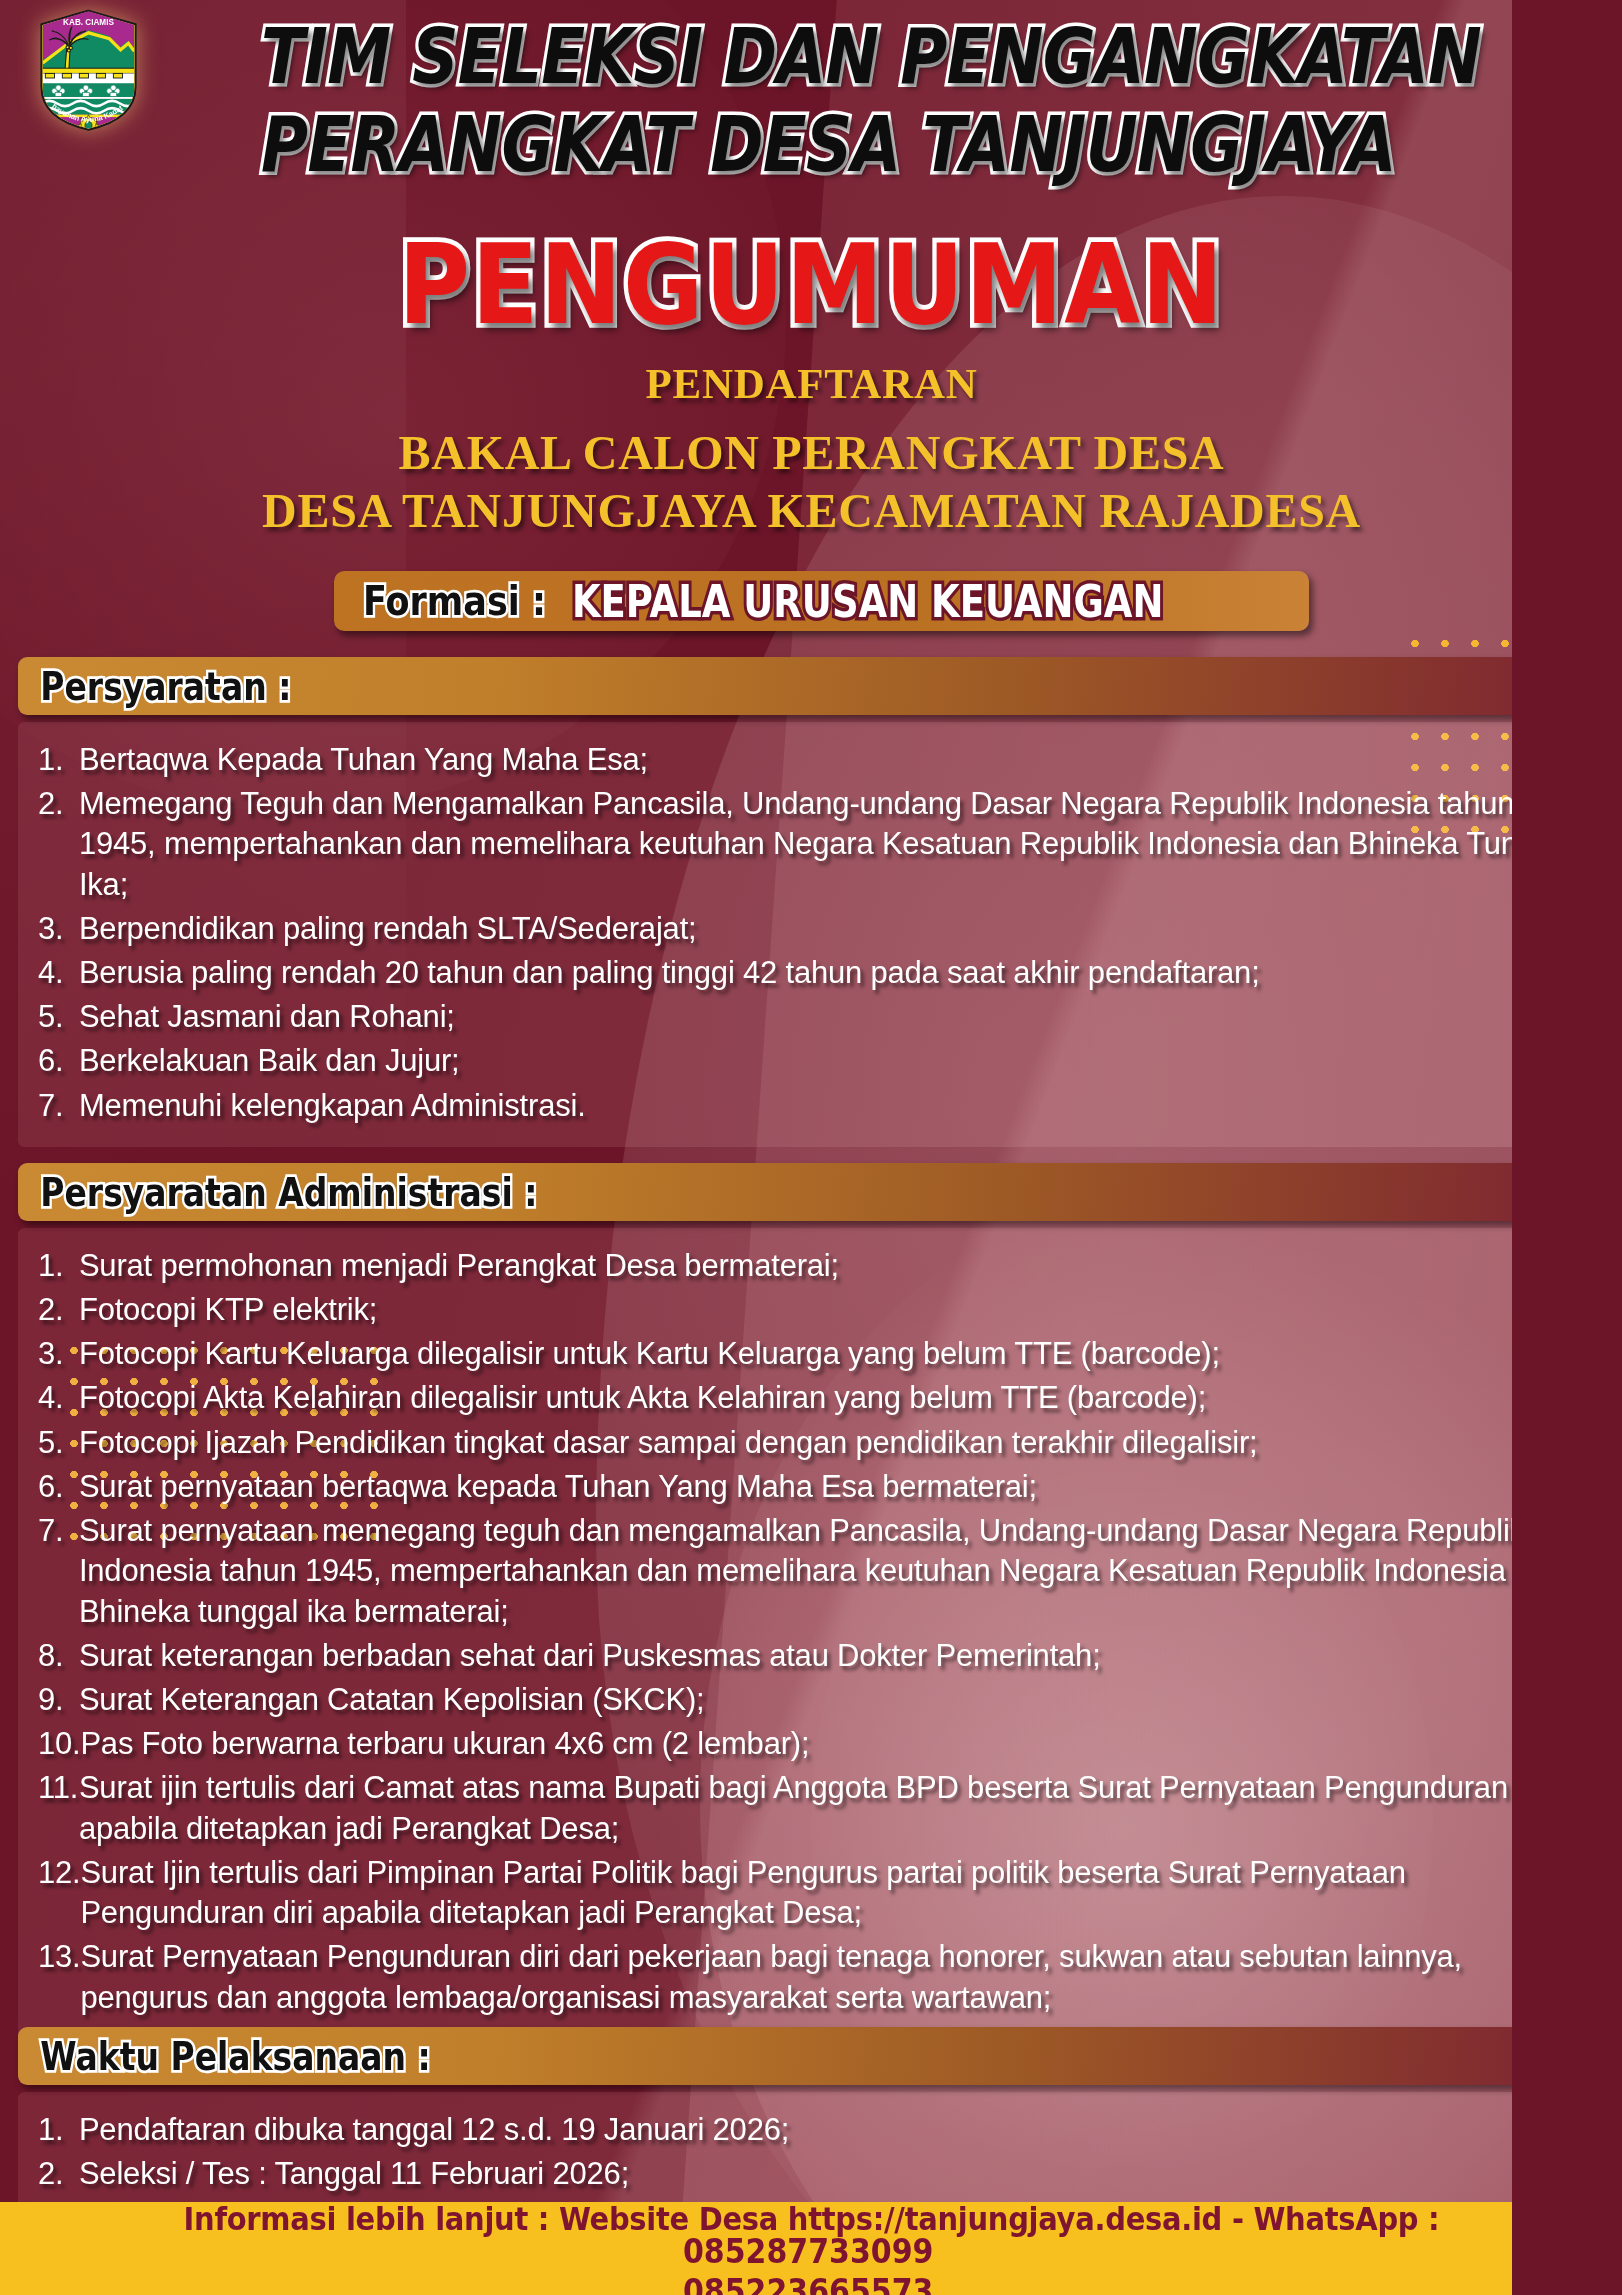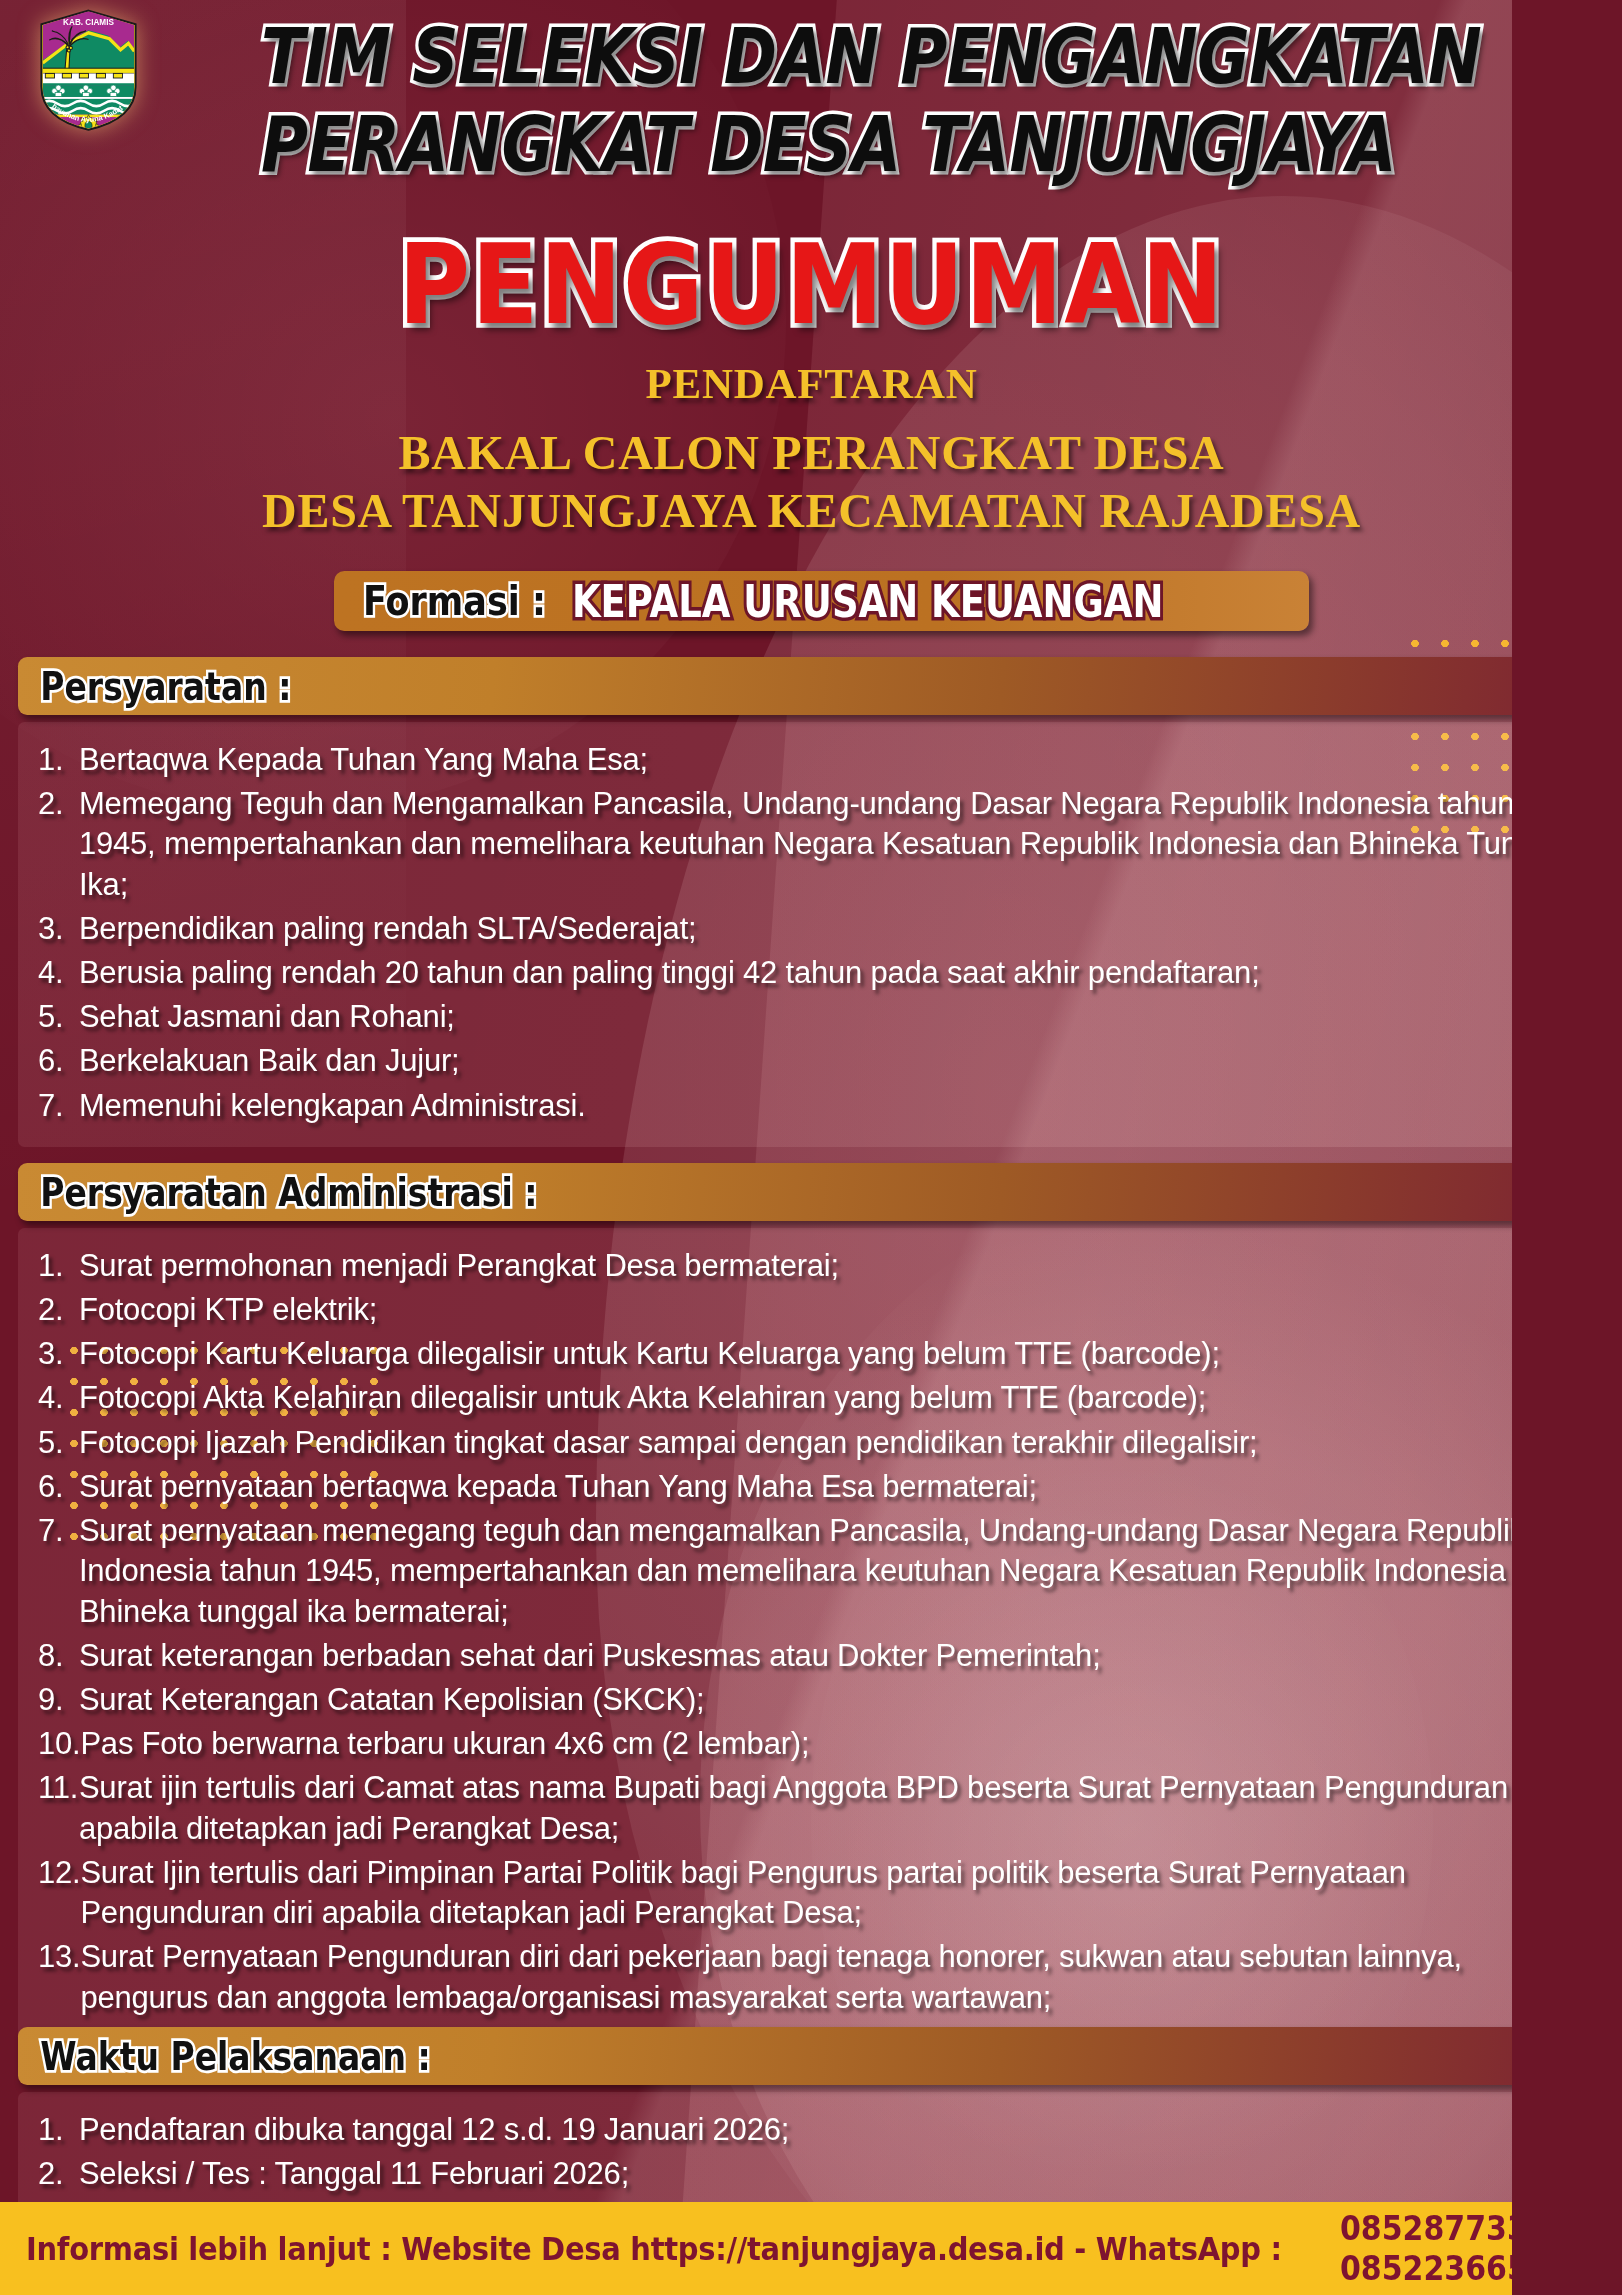--- a/index.html
+++ b/index.html
@@ -204,20 +204,21 @@
   #sec-waktu .sec-body{ padding-bottom:11.8px; }
 
   
   #footer{
     position:absolute; left:0; bottom:0;
     width:1623px; height:93px;
     background:#f8c01f;
     display:flex; align-items:center;
     padding:0 26px;
     z-index:10;
+    flex-direction:column;
   }
   #footer-text{
     font-family:"DejaVu Sans", sans-serif;
     font-weight:bold;
     font-size:29px;
     color:#7e1430;
     letter-spacing:-0.3px;
     transform:scaleY(1.12);
     white-space:nowrap;
     flex:1 1 auto;

